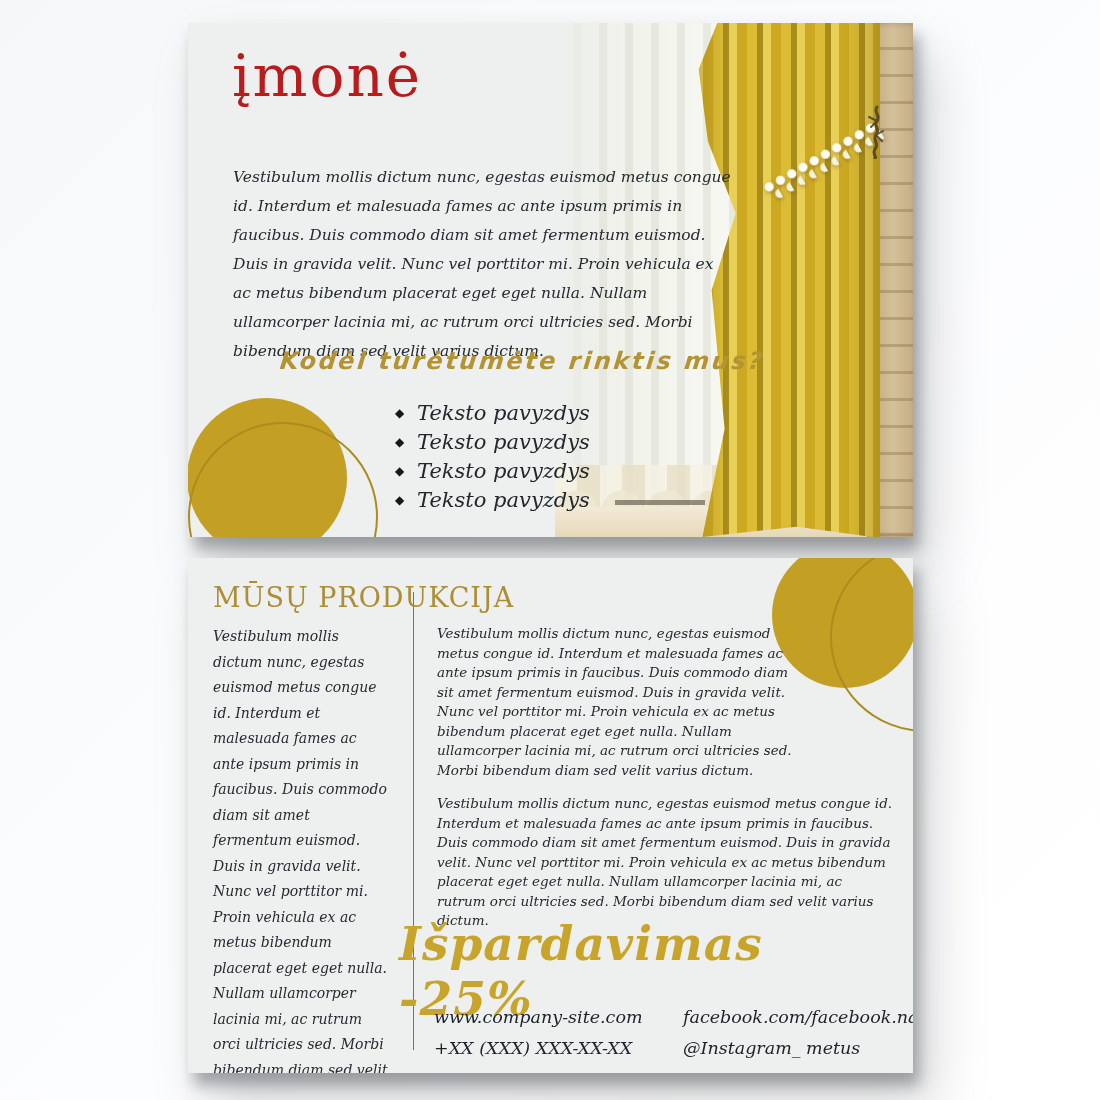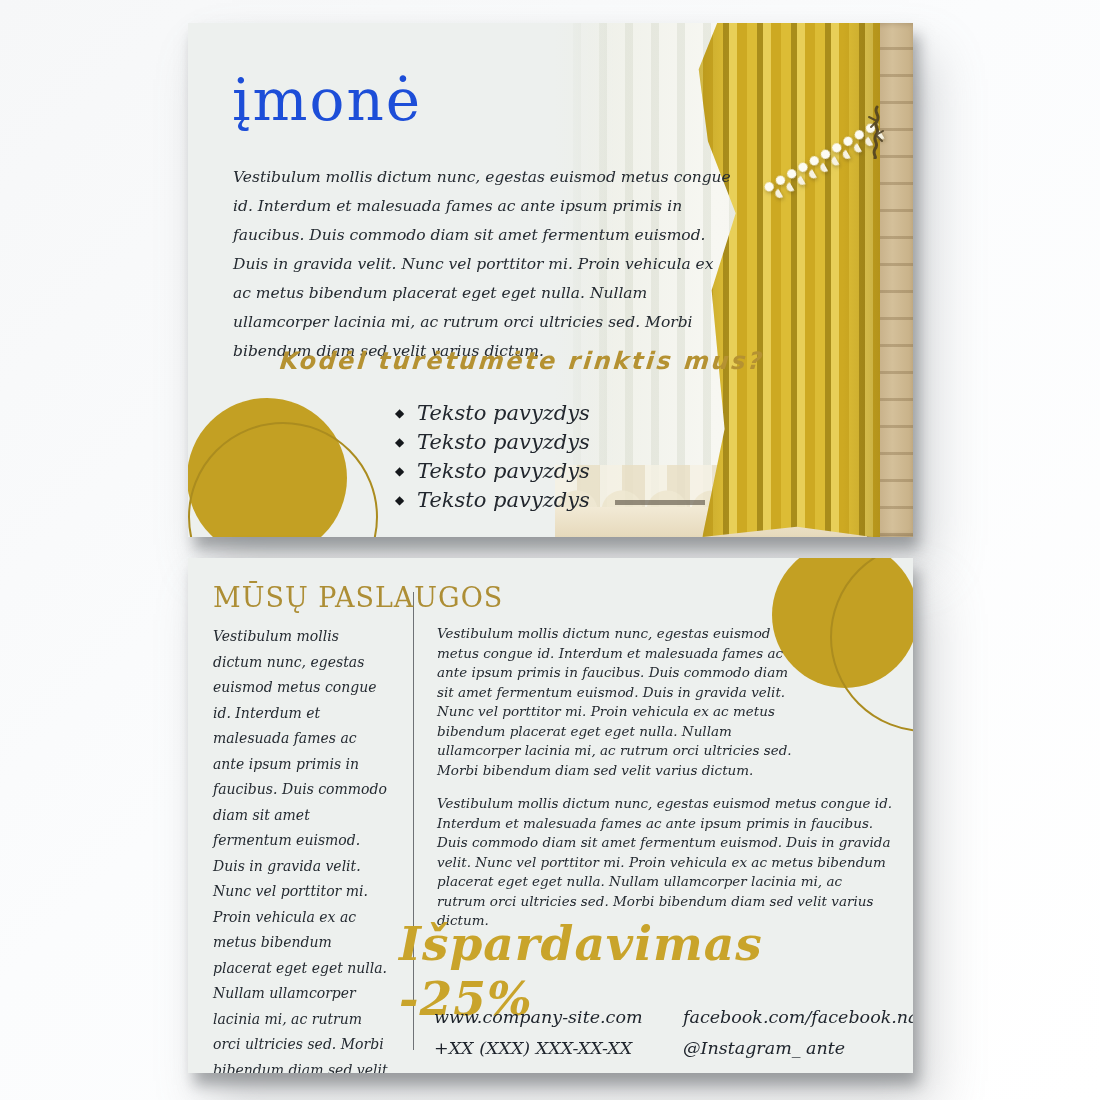--- a/index.html
+++ b/index.html
@@ -18,23 +18,23 @@
     width:725px;
     background:#edf0ee;
     box-shadow:6px 12px 14px rgba(90,94,98,.5), 20px 32px 48px rgba(130,134,138,.32);
     overflow:hidden;
   }
   .card.top { top:23px; height:514px; }
   .card.bottom { top:558px; height:515px; }
 
   
   .logo {
-    position:absolute; left:44px; top:40px;
+    position:absolute; left:44px; top:16px;
     font-size:58px; line-height:1.3; letter-spacing:2px;
-    color:#1d4ed8; font-weight:400;
+    color:#b91c1c; font-weight:400;
   }
   .intro {
     position:absolute; left:45px; top:140px; width:500px;
     font-style:italic; font-size:15.5px; line-height:29px; color:#242a31;
   }
   .why-heading {
     position:absolute; left:92px; top:324px;
     font-family:"DejaVu Sans","Liberation Sans",sans-serif;
     font-style:italic; font-weight:600;
     transform:skewX(-6deg);
@@ -176,30 +176,30 @@
     </div>
   </div>
 
   <div class="card bottom">
 
     <div class="circle-fill bc-fill"></div>
     <div class="circle-ring bc-ring"></div>
 
     <div class="v-divider"></div>
 
-    <div class="col-title services-title">MŪSŲ PASLAUGOS</div>
+    <div class="col-title services-title">MŪSŲ PRODUKCIJA</div>
     <p class="services-body">Vestibulum mollis dictum nunc, egestas euismod metus congue id. Interdum et malesuada fames ac ante ipsum primis in faucibus. Duis commodo diam sit amet fermentum euismod. Duis in gravida velit. Nunc vel porttitor mi. Proin vehicula ex ac metus bibendum placerat eget eget nulla. Nullam ullamcorper lacinia mi, ac rutrum orci ultricies sed. Morbi bibendum diam sed velit varius dictum.</p>
 
     <p class="products-body-1">Vestibulum mollis dictum nunc, egestas euismod metus congue id. Interdum et malesuada fames ac ante ipsum primis in faucibus. Duis commodo diam sit amet fermentum euismod. Duis in gravida velit. Nunc vel porttitor mi. Proin vehicula ex ac metus bibendum placerat eget eget nulla. Nullam ullamcorper lacinia mi, ac rutrum orci ultricies sed. Morbi bibendum diam sed velit varius dictum.</p>
     <p class="products-body-2">Vestibulum mollis dictum nunc, egestas euismod metus congue id. Interdum et malesuada fames ac ante ipsum primis in faucibus. Duis commodo diam sit amet fermentum euismod. Duis in gravida velit. Nunc vel porttitor mi. Proin vehicula ex ac metus bibendum placerat eget eget nulla. Nullam ullamcorper lacinia mi, ac rutrum orci ultricies sed. Morbi bibendum diam sed velit varius dictum.</p>
 
     <div class="sale">Išpardavimas -25%</div>
 
     <div class="contact-col c1">
       <div>www.company-site.com</div>
       <div>+XX (XXX) XXX-XX-XX</div>
     </div>
     <div class="contact-col c2">
       <div>facebook.com/facebook.name</div>
-      <div>@Instagram_ ante</div>
+      <div>@Instagram_ metus</div>
     </div>
   </div>
 </div>
 
 </body></html>

